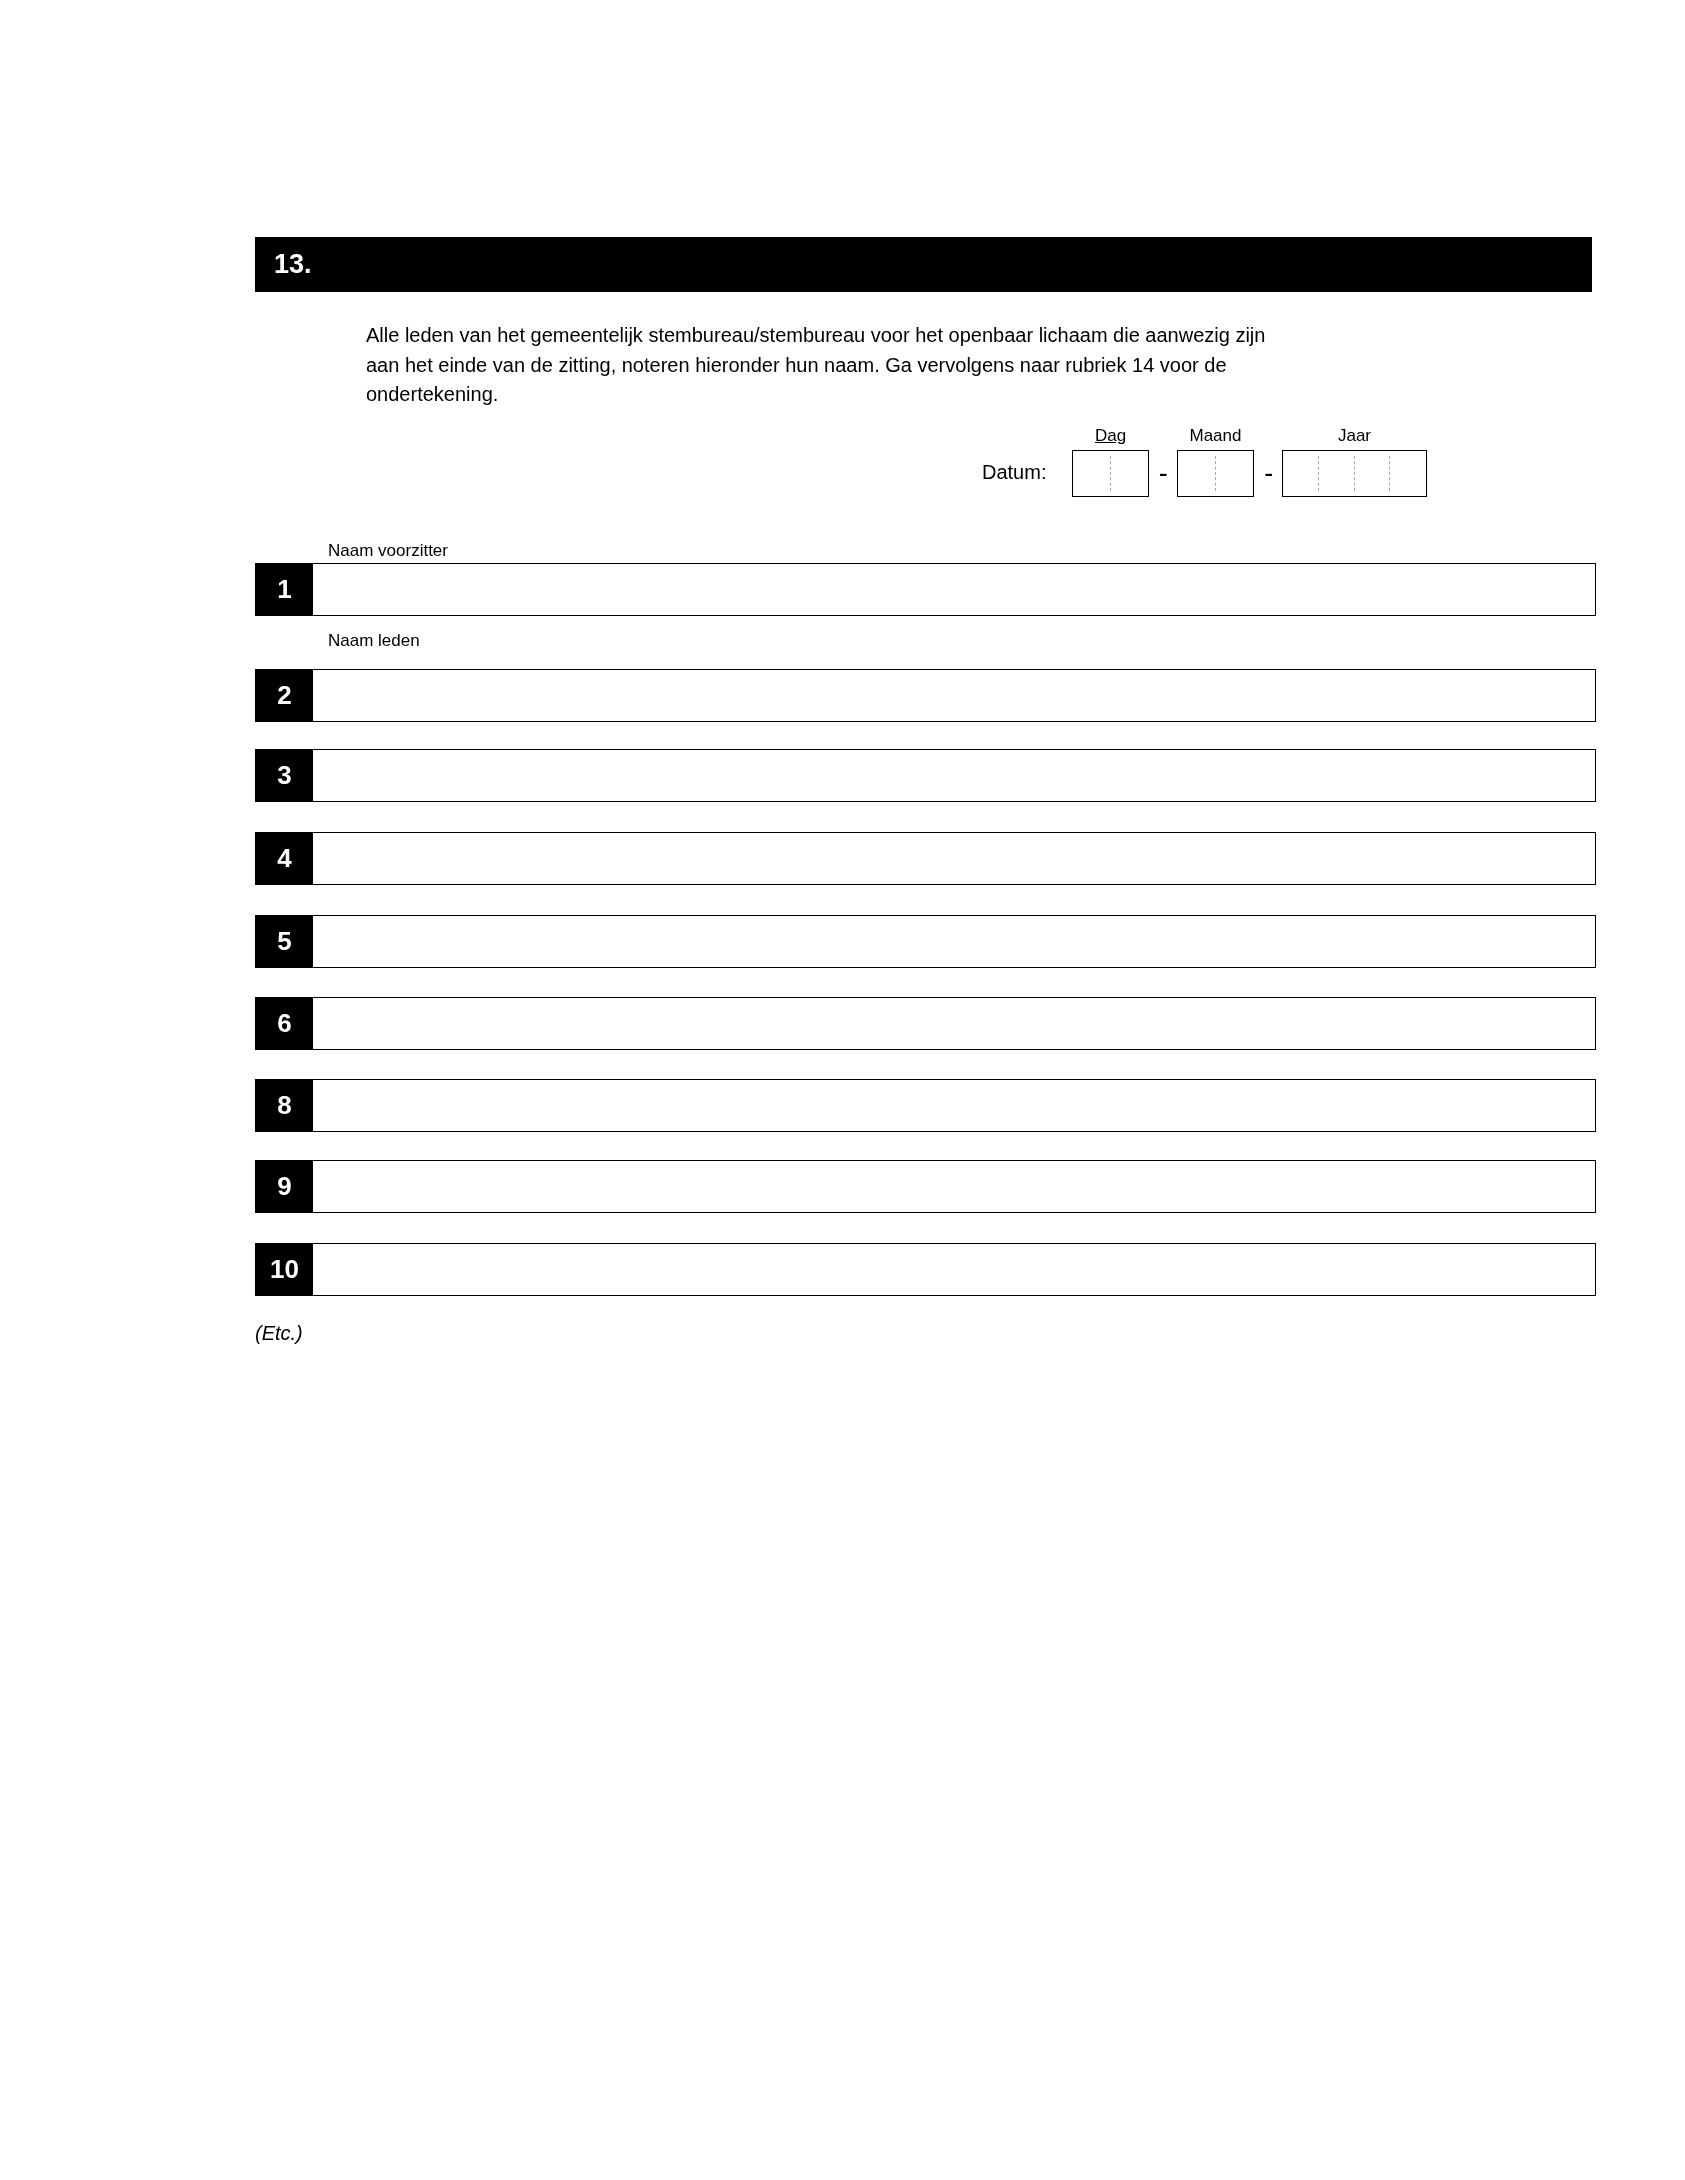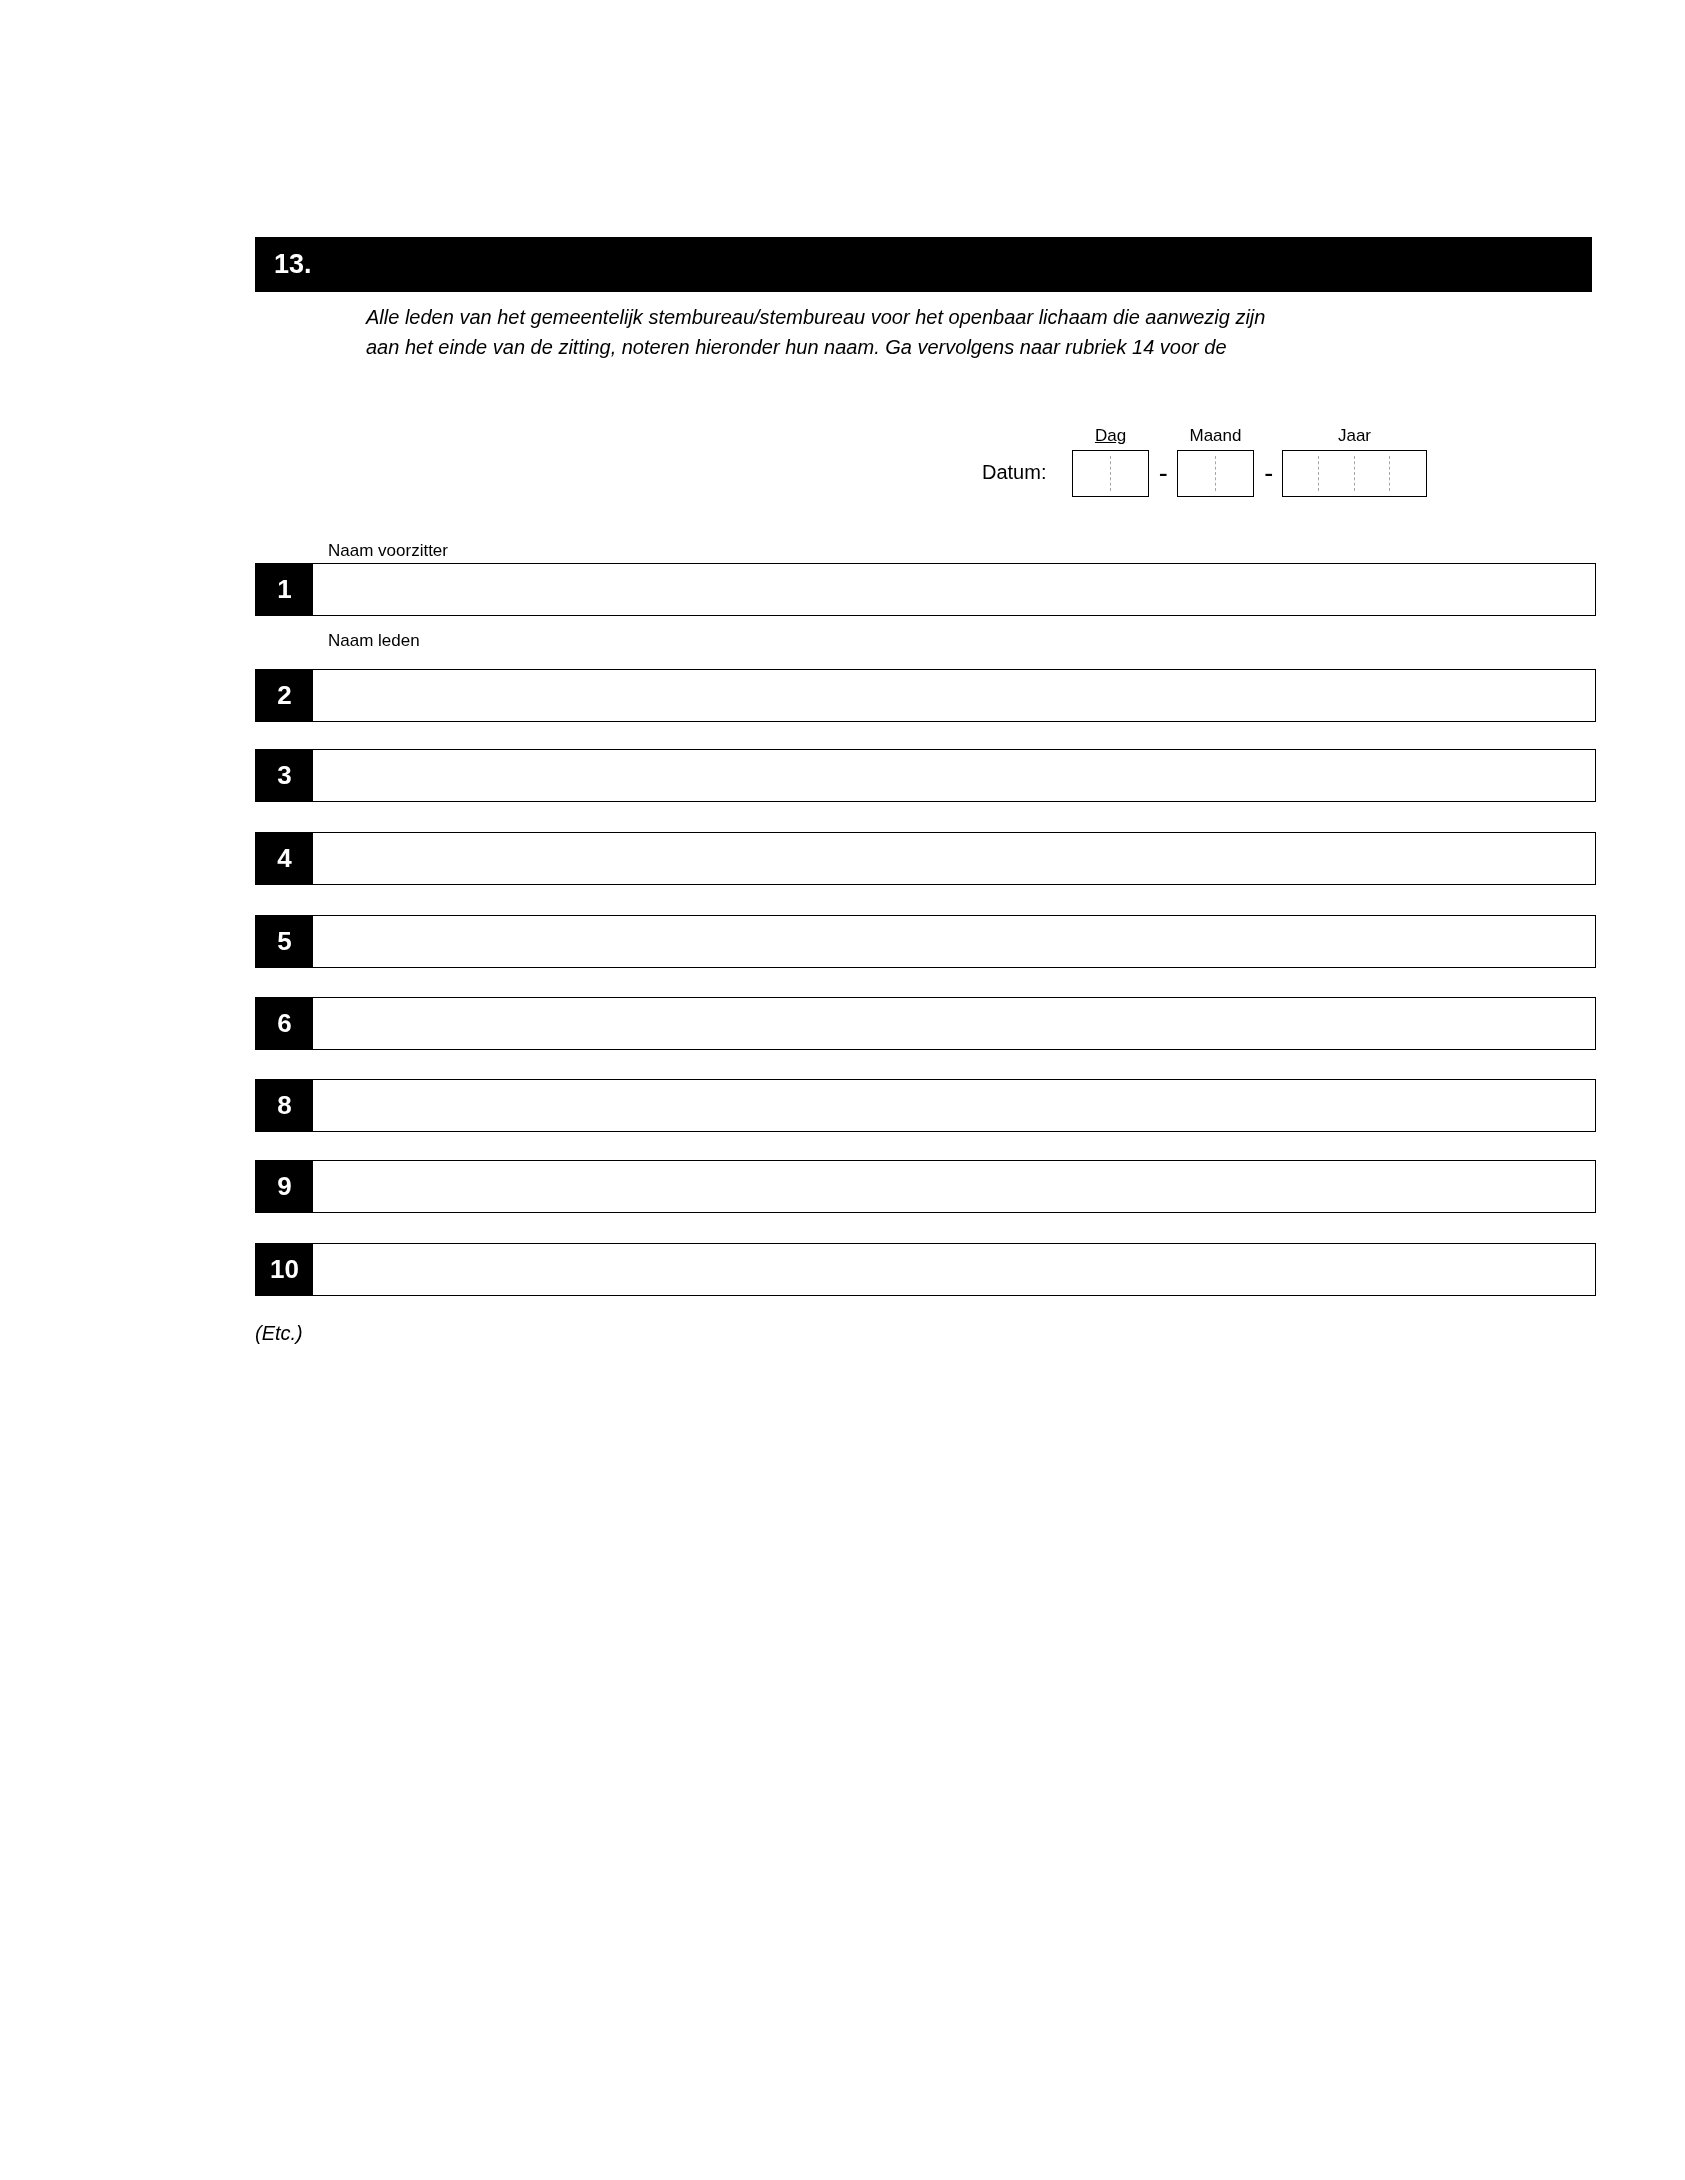--- a/index.html
+++ b/index.html
@@ -26,24 +26,23 @@
     padding-left: 19px;
     font-size: 27px;
     font-weight: bold;
   }
   .section-number { flex: 0 0 92px; }
   .section-title { flex: 1; white-space: nowrap; }
 
   
   .intro {
     position: absolute;
-    left: 366px; top: 303px;
+    left: 366px; top: 321px;
     width: 1037px;
     font-size: 20px;
-    font-style: italic;
     line-height: 29.5px;
   }
 
   
   .datum-label {
     position: absolute;
     left: 982px; top: 461px;
     font-size: 20px;
   }
   .date-col-label {
@@ -130,20 +129,21 @@
 
 <div class="page">
 
   <div class="section-header">
     <span class="section-number">13.</span>
   </div>
 
   <div class="intro">
     <div>Alle leden van het gemeentelijk stembureau/stembureau voor het openbaar lichaam die aanwezig zijn</div>
     <div>aan het einde van de zitting, noteren hieronder hun naam. Ga vervolgens naar rubriek 14 voor de</div>
+    <div>ondertekening.</div>
   </div>
 
   <div class="datum-label">Datum:</div>
 
   <div class="date-col-label lbl-day">Dag</div>
   <div class="date-col-label lbl-month">Maand</div>
   <div class="date-col-label lbl-year">Jaar</div>
 
   <div class="date-box box-day">
     <div class="date-cell"></div>

